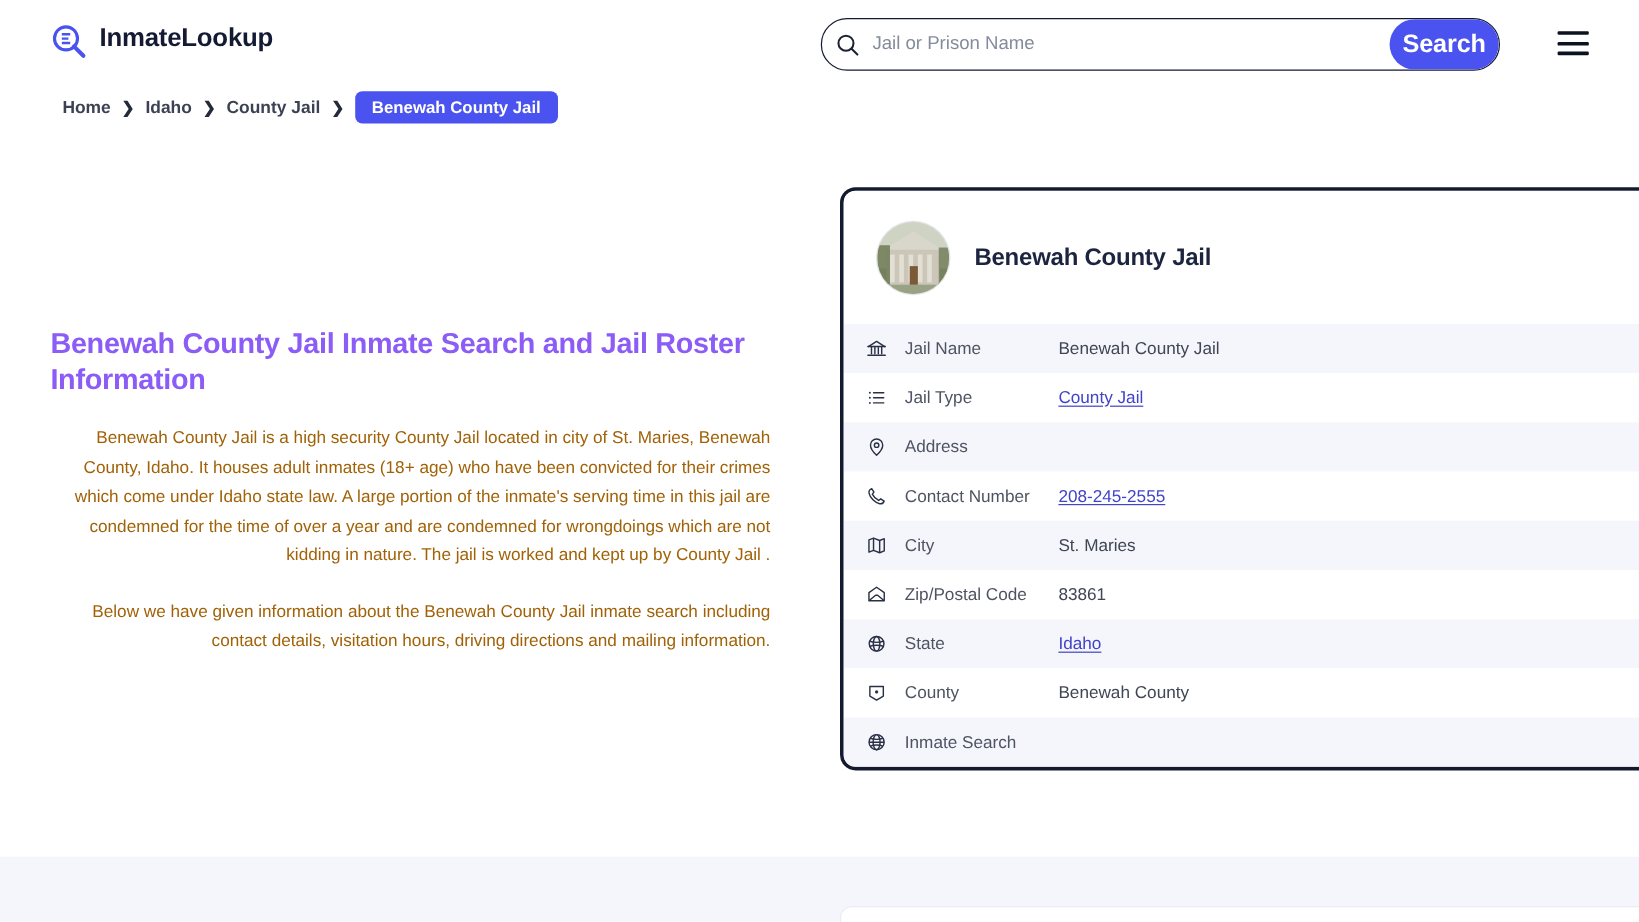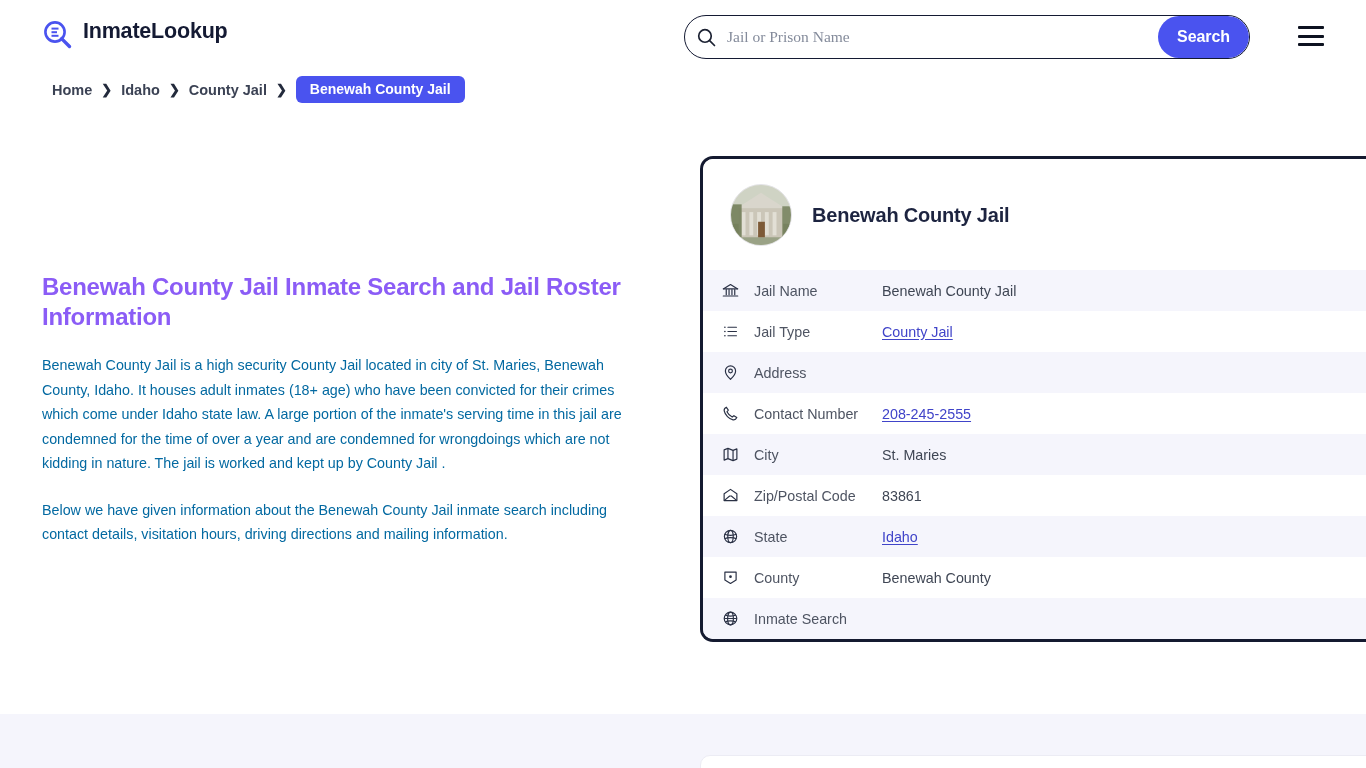--- a/index.html
+++ b/index.html
@@ -51,32 +51,32 @@
     display: flex; align-items: center; justify-content: center;
     flex: 0 0 42px;
   }
   .search-input {
     flex: 1 1 auto;
     height: 100%;
     border: none;
     outline: none;
     font-size: 15.5px;
     color: #6d28d9;
-    font-family: Liberation Serif, serif;
+    font-family: Liberation Sans, sans-serif;
     background: transparent;
     padding: 0;
   }
   .search-input::placeholder { color: #848b9b; opacity: 1; }
   .search-btn {
     flex: 0 0 91px;
     height: 100%;
     background: #4a53ef;
     color: #ffffff;
     border: none;
-    font-size: 16px;
+    font-size: 21px;
     font-weight: 700;
     font-family: "Liberation Sans", sans-serif;
     border-radius: 22px;
     cursor: pointer;
     letter-spacing: -0.1px;
   }
 
   .hamburger {
     position: absolute;
     right: 42px; top: 26px;
@@ -135,21 +135,22 @@
     font-size: 24px;
     font-weight: 700;
     line-height: 1.27;
     color: #8b5cf6;
     letter-spacing: -0.25px;
   }
   .body-par {
     margin: 0 0 22px 0;
     font-size: 14.3px;
     line-height: 1.72;
-    color: #0369a1;
+    color: #a16207;
+    text-align: right;
   }
   .body-par:last-child { margin-bottom: 16px; }
 
   
   .jail-card {
     position: absolute;
     left: 700px; top: 156px;
     width: 700px;
     background: #141a30;
     border-radius: 13px;

